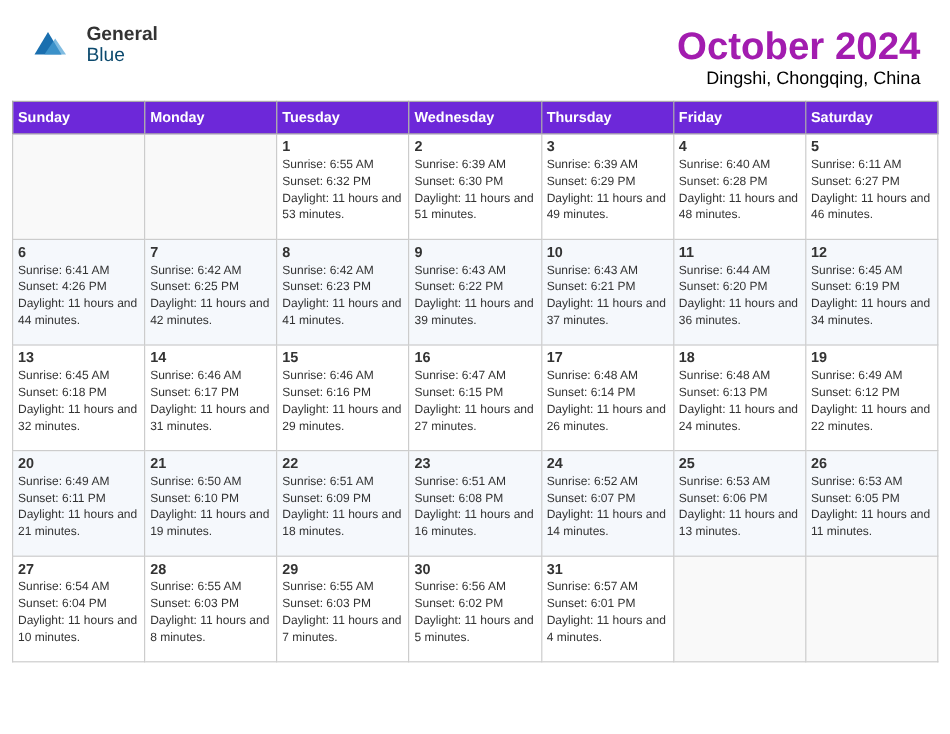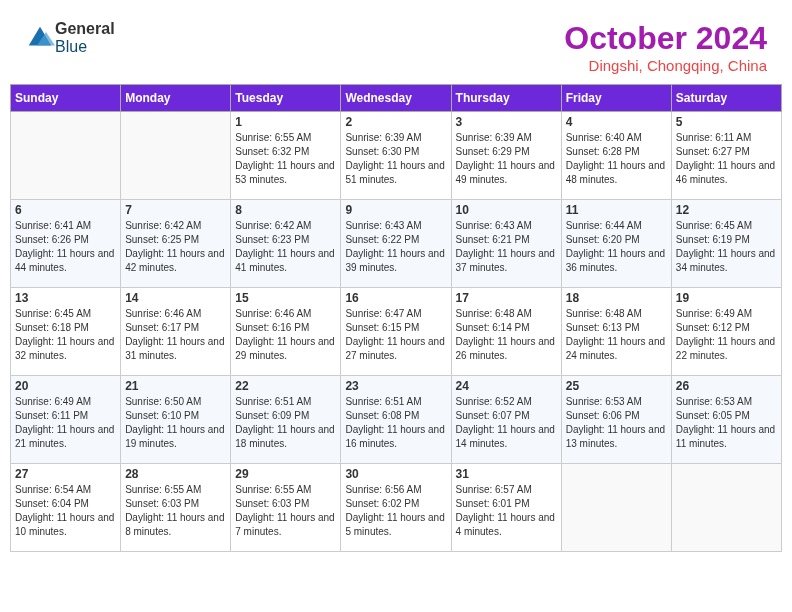--- a/index.html
+++ b/index.html
@@ -12,21 +12,21 @@
     }
     .header {
       display: flex;
       justify-content: space-between;
       align-items: flex-start;
       padding: 10px 15px 5px 15px;
     }
     .logo {
       display: flex;
       align-items: center;
-      gap: 0;
+      gap: 17px;
     }
     .logo-text {
       display: flex;
       flex-direction: column;
       line-height: 1.1;
     }
     .logo-general {
       font-size: 16px;
       font-weight: bold;
       color: #333;
@@ -43,21 +43,21 @@
     .title-block {
       text-align: right;
     }
     .month-title {
       font-size: 32px;
       font-weight: bold;
       color: #a21caf;
     }
     .location {
       font-size: 15px;
-      color: #ef4444;
+      color: #000000;
     }
     .calendar {
       width: 100%;
       border-collapse: collapse;
       margin-top: 5px;
       font-size: 11px;
     }
     .calendar th {
       background-color: #6d28d9;
       color: #fff;
@@ -158,21 +158,21 @@
           <span class="day-number">5</span>
           <div class="day-info">Sunrise: 6:11 AM
 Sunset: 6:27 PM
 Daylight: 11 hours and 46 minutes.</div>
         </td>
       </tr>
       <tr>
         <td>
           <span class="day-number">6</span>
           <div class="day-info">Sunrise: 6:41 AM
-Sunset: 6:26 PM
+Sunset: 4:26 PM
 Daylight: 11 hours and 44 minutes.</div>
         </td>
         <td>
           <span class="day-number">7</span>
           <div class="day-info">Sunrise: 6:42 AM
 Sunset: 6:25 PM
 Daylight: 11 hours and 42 minutes.</div>
         </td>
         <td>
           <span class="day-number">8</span>

